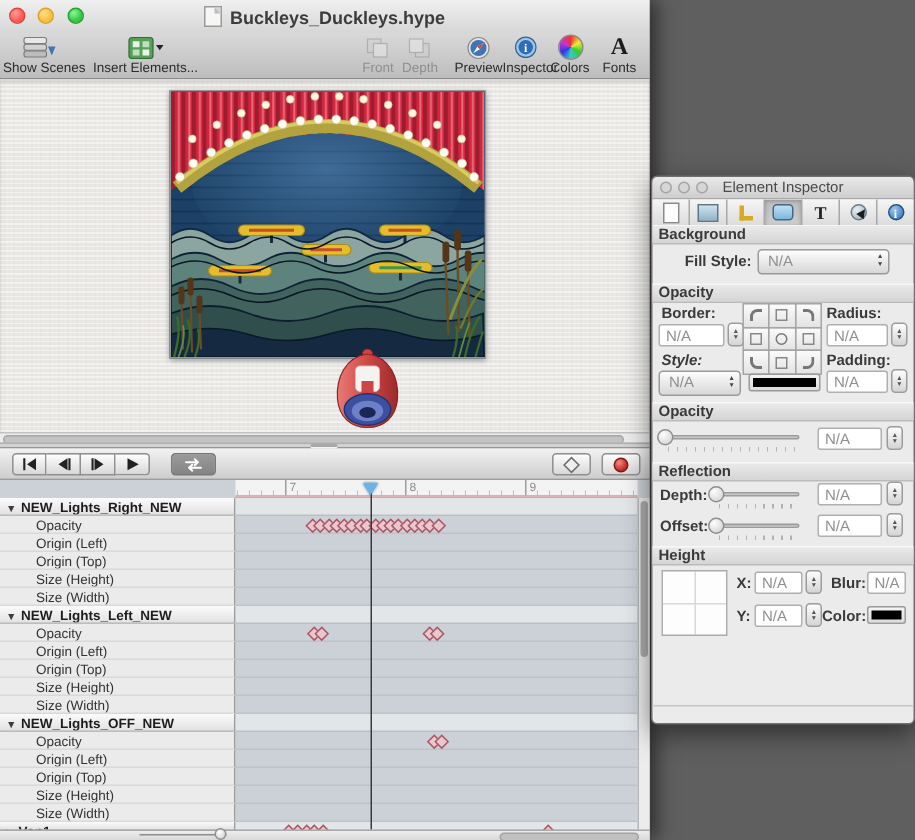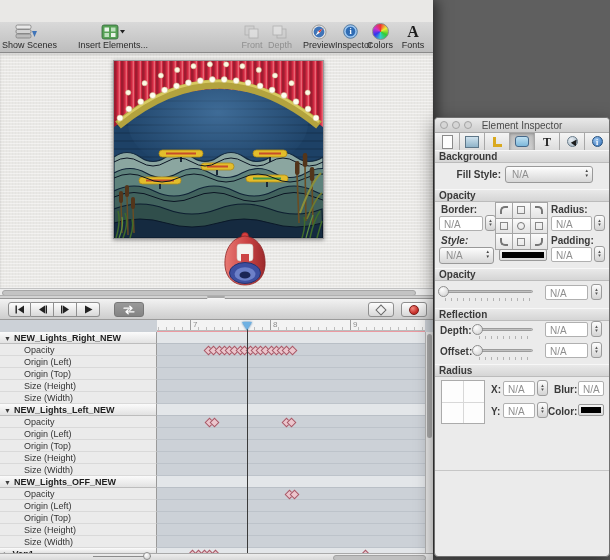--- a/index.html
+++ b/index.html
@@ -106,21 +106,21 @@
   #tl-vscroll .thumb{position:absolute;left:1px;top:2px;width:5px;height:104px;border-radius:3px;background:#adadad;}
   #tl-bottombar{position:absolute;left:0;top:233px;width:433px;height:7px;
     background:linear-gradient(#ededed,#d9d9d9);border-top:1px solid #a9a9a9;box-sizing:border-box;}
   #tl-zoom-slider{position:absolute;left:93px;top:2px;width:58px;height:1px;background:#8c8c8c;}
   #tl-zoom-slider .zthumb{position:absolute;left:50px;top:-4px;width:8px;height:8px;border-radius:50%;
     background:radial-gradient(circle at 35% 30%,#fff,#cacaca);border:1px solid #8f8f8f;box-sizing:border-box;}
   #tl-hscroll-thumb{position:absolute;left:333px;top:1px;width:91px;height:4px;border-radius:3px;
     background:#c0c0c0;border:1px solid #a2a2a2;}
 
   
-  #inspector{position:absolute;left:434px;top:117px;width:176px;height:440px;background:#ebebeb;
+  #inspector{position:absolute;left:434px;top:117px;width:176px;height:366px;background:#ebebeb;
     border:1px solid #6f6f6f;border-radius:4px;box-shadow:0 6px 18px rgba(0,0,0,.5);box-sizing:border-box;}
   #insp-titlebar{position:absolute;left:0;top:0;width:174px;height:14px;border-radius:4px 4px 0 0;
     background:linear-gradient(#e9e9e9,#cecece);border-bottom:1px solid #a9a9a9;}
   .insp-tl{position:absolute;top:3px;width:8px;height:8px;border-radius:50%;background:#d6d6d6;border:1px solid #a4a4a4;box-sizing:border-box;}
   #insp-title{position:absolute;left:0;right:0;top:2px;text-align:center;font-size:10px;color:#4a4a4a;}
   #insp-tabs{position:absolute;left:0;top:15px;width:174px;height:18px;display:flex;
     background:linear-gradient(#f5f5f5,#dcdcdc);border-bottom:1px solid #9e9e9e;box-sizing:border-box;}
   .tab{flex:1;border-right:1px solid #a8a8a8;display:flex;align-items:center;justify-content:center;box-sizing:border-box;}
   .tab:last-child{border-right:none;}
   .tab.sel{background:linear-gradient(#bdbdbd,#cecece);box-shadow:inset 0 1px 3px rgba(0,0,0,.25);}
@@ -176,34 +176,40 @@
     background-size:1px 100%,100% 1px;background-position:center,center;background-repeat:no-repeat;}
   #insp-resizeline{position:absolute;left:0;top:352px;width:174px;height:1px;background:#c6c6c6;}
 </style>
 </head>
 <body>
 
 <div id="app">
 
   <div id="main-window">
 
+    <div id="titlebar">
+      <div class="tl" id="tl-close"></div>
+      <div class="tl" id="tl-min"></div>
+      <div class="tl" id="tl-zoom"></div>
+      <div id="win-title"><span id="doc-icon"></span><span>Buckleys_Duckleys.hype</span></div>
+    </div>
 
     <div id="toolbar">
       <div class="tb-btn" style="left:2px;width:48px;">
         <div class="tb-ic">
           <svg width="24" height="16" viewBox="0 0 24 16">
             <rect x="2" y="1" width="15" height="4" rx="1.5" fill="#e8e8e8" stroke="#7d7d7d" stroke-width="0.8"></rect>
             <rect x="2" y="5.5" width="15" height="4" rx="1.5" fill="#d2d2d2" stroke="#7d7d7d" stroke-width="0.8"></rect>
             <rect x="2" y="10" width="15" height="4" rx="1.5" fill="#bcbcbc" stroke="#7d7d7d" stroke-width="0.8"></rect>
             <path d="M18 7 l5 0 l-2.5 6 z" fill="#3f74b8"></path>
           </svg>
         </div>
         <span class="tb-label">Show Scenes</span>
       </div>
-      <div class="tb-btn" style="left:55px;width:84px;margin-left:16px;">
+      <div class="tb-btn" style="left:55px;width:84px;">
         <div class="tb-ic">
           <svg width="26" height="16" viewBox="0 0 26 16">
             <rect x="2" y="1" width="16" height="14" rx="2" fill="#56a156" stroke="#34683a" stroke-width="0.8"></rect>
             <rect x="4.5" y="3.5" width="4.5" height="4" fill="#eaf4ea"></rect>
             <rect x="11" y="3.5" width="4.5" height="4" fill="#bfe0bf"></rect>
             <rect x="4.5" y="9" width="4.5" height="4" fill="#bfe0bf"></rect>
             <rect x="11" y="9" width="4.5" height="4" fill="#eaf4ea"></rect>
             <path d="M20 6 l5 0 l-2.5 3.5 z" fill="#222"></path>
           </svg>
         </div>
@@ -707,21 +713,21 @@
     <div class="tickrow" style="left:44px;top:218px;width:52px;"></div>
     <div class="fld" style="left:110px;top:204px;width:43px;">N/A</div>
     <div class="stepper" style="left:156px;top:203px;">▲<br>▼</div>
     <div class="lbl" style="left:5px;top:228px;">Offset:</div>
     <div class="slider-track" style="left:40px;top:231px;width:58px;"></div>
     <div class="slider-thumb" style="left:37px;top:227px;"></div>
     <div class="tickrow" style="left:44px;top:239px;width:52px;"></div>
     <div class="fld" style="left:110px;top:225px;width:43px;">N/A</div>
     <div class="stepper" style="left:156px;top:224px;">▲<br>▼</div>
 
-    <div class="sec-hdr" style="top:246px;">Radius</div>
+    <div class="sec-hdr" style="top:246px;">Height</div>
     <div id="shadow-pad" style="top:262px;"></div>
     <div class="lbl" style="left:56px;top:266px;">X:</div>
     <div class="fld" style="left:68px;top:263px;width:32px;">N/A</div>
     <div class="stepper" style="left:102px;top:262px;">▲<br>▼</div>
     <div class="lbl" style="left:119px;top:266px;">Blur:</div>
     <div class="fld" style="left:143px;top:263px;width:26px;">N/A</div>
 
     <div class="lbl" style="left:56px;top:288px;">Y:</div>
     <div class="fld" style="left:68px;top:285px;width:32px;">N/A</div>
     <div class="stepper" style="left:102px;top:284px;">▲<br>▼</div>

